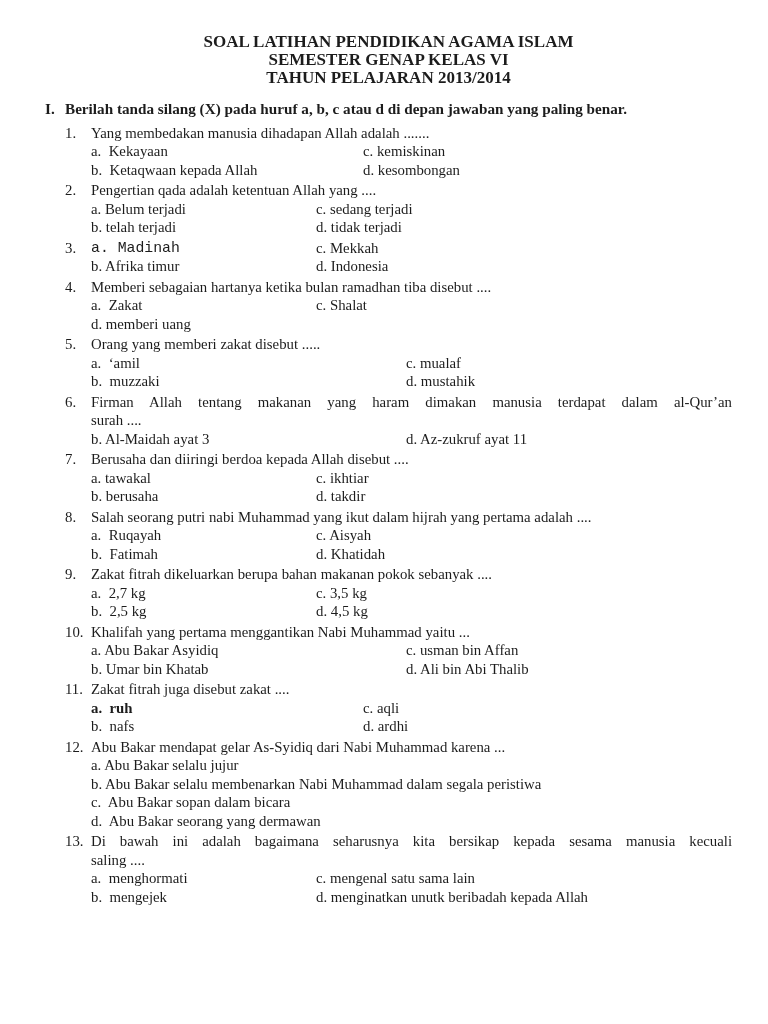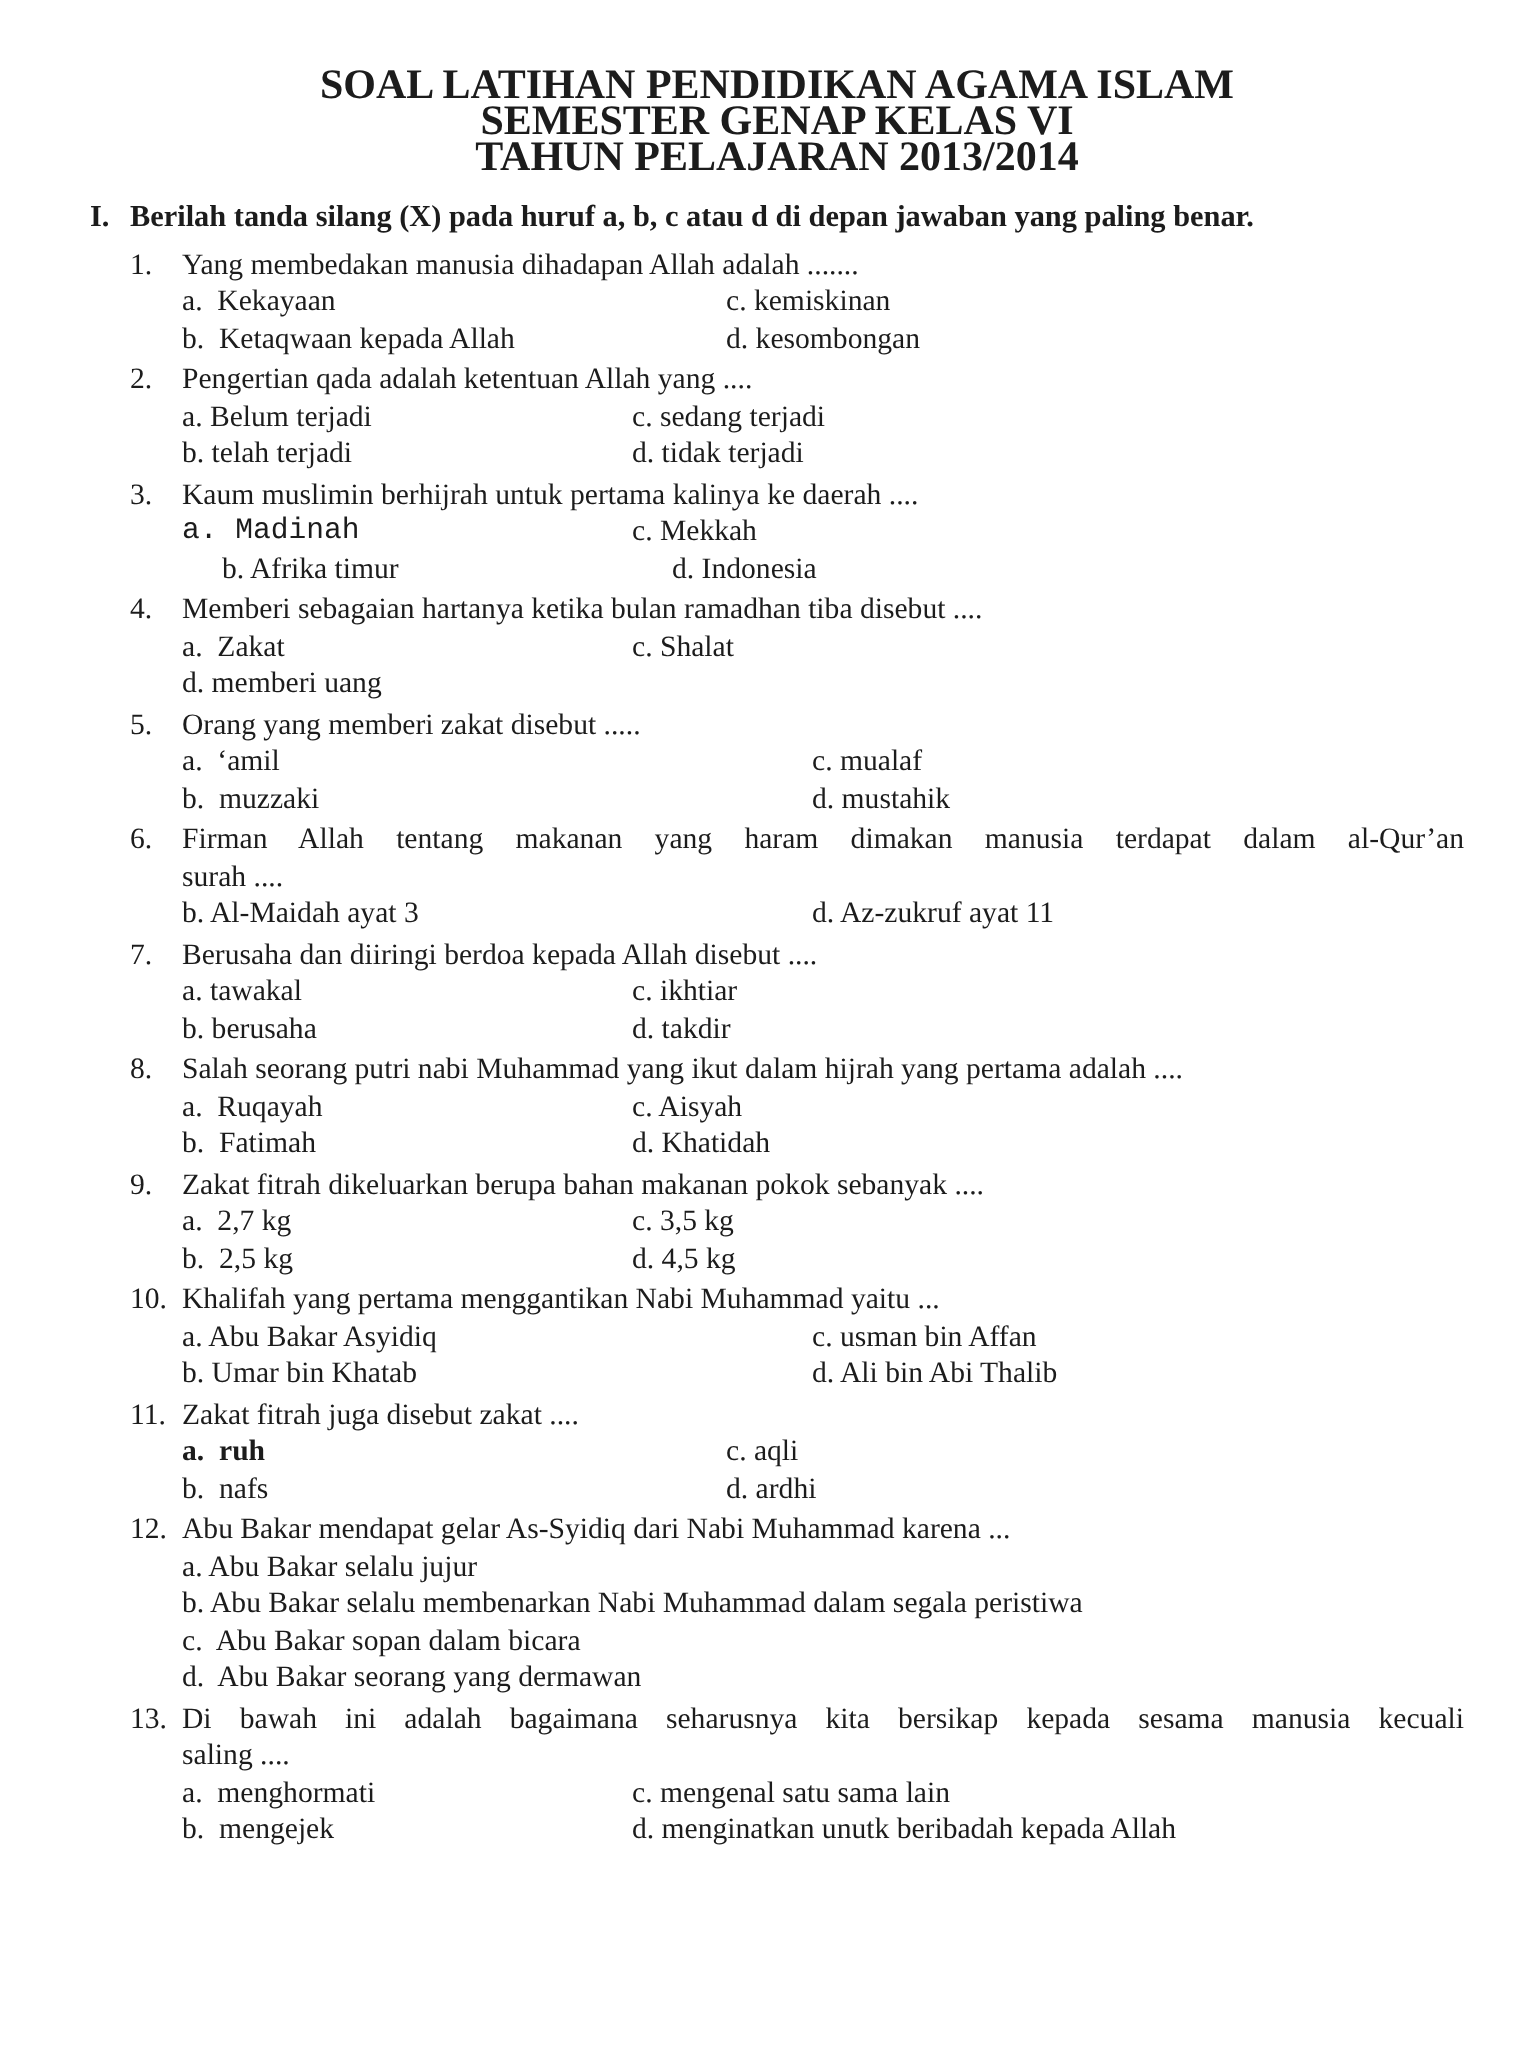--- a/index.html
+++ b/index.html
@@ -13,21 +13,21 @@
     width: 768px; height: 1024px;
     padding: 33px 36px 0 45px;
     font-family: "Liberation Serif", "DejaVu Serif", serif;
     font-size: 14.8px;
     line-height: 18.5px;
     color: #1c1c1c;
   }
   .page-header {
     text-align: center;
     font-weight: bold;
-    font-size: 21px;
+    font-size: 17px;
     line-height: 18px;
   }
   .section-heading {
     display: flex;
     font-weight: bold;
     font-size: 15.2px;
     margin-top: 13px;
   }
   .section-heading .numeral { width: 20px; flex-shrink: 0; }
   .questions { padding-left: 20px; margin-top: 5px; }
@@ -82,27 +82,26 @@
           <div class="opt-row">
             <div class="opt opt-a" style="width: 225px;">b. telah terjadi</div>
             <div class="opt">d. tidak terjadi</div>
           </div>
         </div>
   </div>
 
   <div class="q">
     <div class="q-num">3.</div>
     <div class="q-body">
-      <div class="q-text">Kaum muslimin berhijrah untuk pertama kalinya ke daerah ....</div>
     <div class="opt-row">
             <div class="opt opt-a" style="width: 225px; font-family: Liberation Mono, monospace;">a. Madinah</div>
             <div class="opt">c. Mekkah</div>
           </div>
           <div class="opt-row">
-            <div class="opt opt-a" style="width: 225px; margin-left: 20px;">b. Afrika timur</div>
+            <div class="opt opt-a" style="width: 225px;">b. Afrika timur</div>
             <div class="opt">d. Indonesia</div>
           </div>
         </div>
   </div>
 
   <div class="q">
     <div class="q-num">4.</div>
     <div class="q-body">
       <div class="q-text">Memberi sebagaian hartanya ketika bulan ramadhan tiba disebut ....</div>
     <div class="opt-row">

